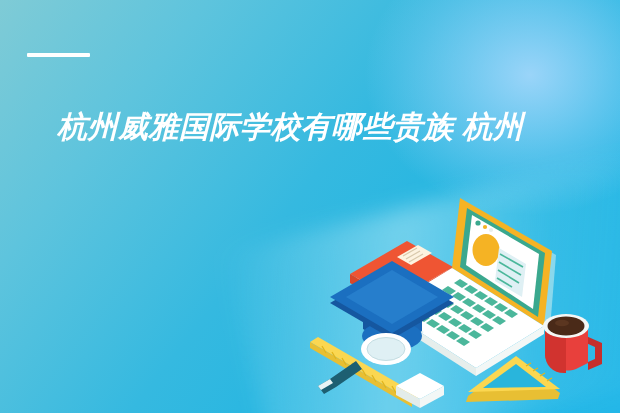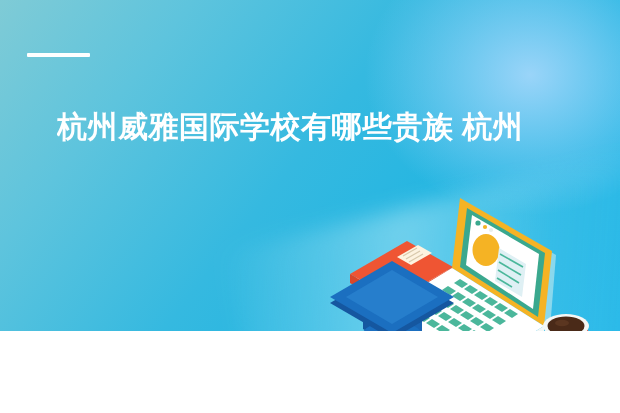--- a/index.html
+++ b/index.html
@@ -7,28 +7,29 @@
     padding: 0;
     background: #ffffff;
   }
   body {
     font-family: "Liberation Sans", "DejaVu Sans", sans-serif;
   }
 
   .banner {
     position: relative;
     width: 620px;
-    height: 331px;
+    height: 413px;
     overflow: hidden;
     background: linear-gradient(128deg,
         #7fcbd6 0%,
         #5ec4dd 22%,
         #35b9e0 48%,
         #21b5e2 72%,
         #23b7e8 100%);
+    font-style: italic;
   }
 
   
   .sky-tint {
     position: absolute;
     top: -120px;
     right: -140px;
     width: 460px;
     height: 390px;
     border-radius: 50%;

